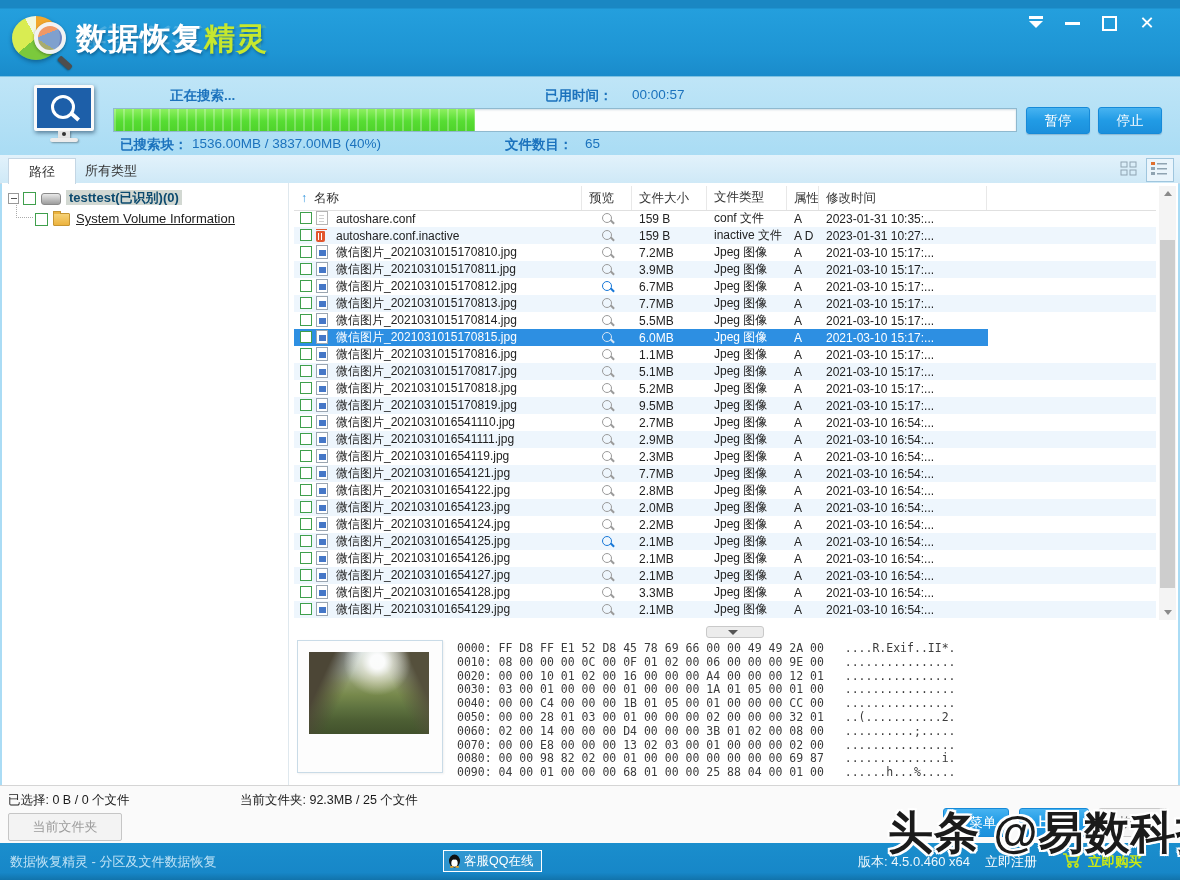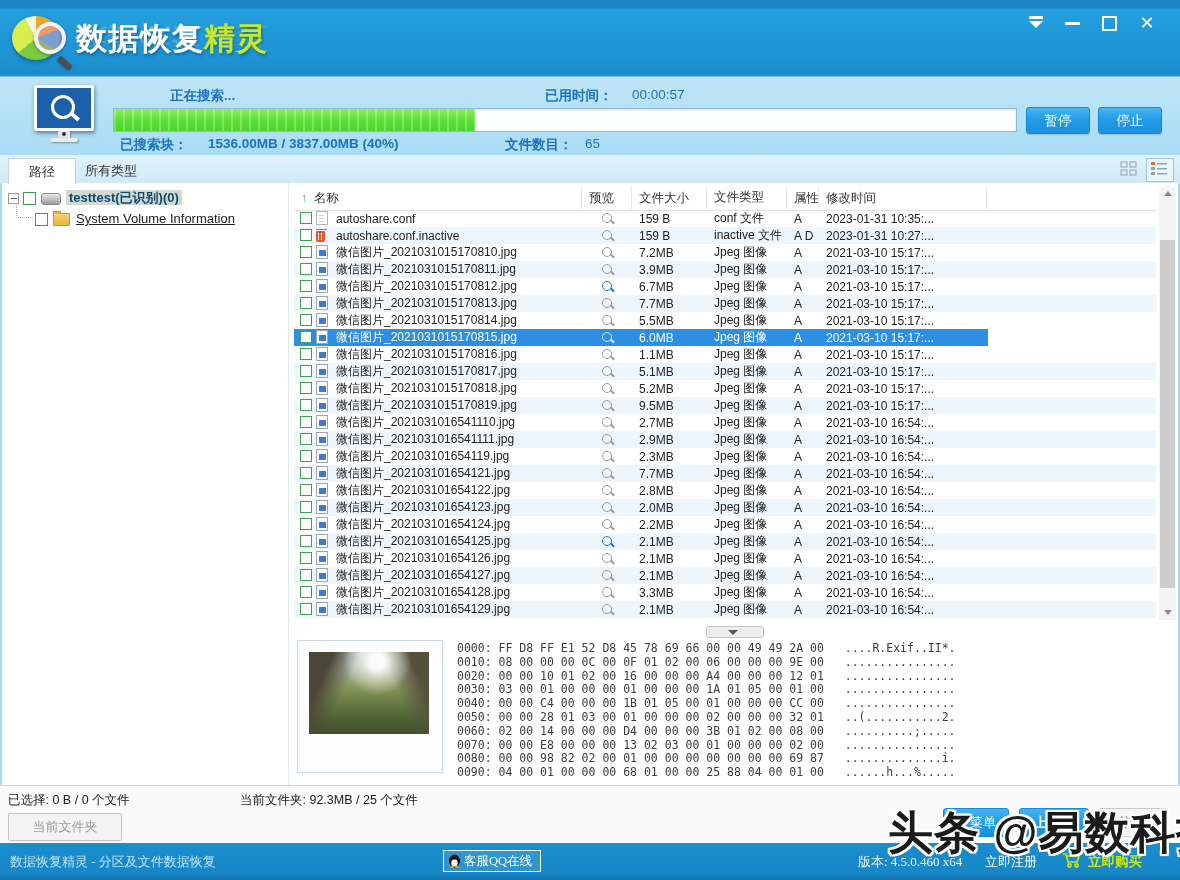--- a/index.html
+++ b/index.html
@@ -47,21 +47,21 @@
   .p-blue{color:#1b72bd;font-size:13.5px;font-weight:bold;white-space:nowrap;}
   .p-status{position:absolute;left:170px;top:10px;}
   .p-elapsed-label{position:absolute;left:545px;top:10px;}
   .p-elapsed-value{position:absolute;left:632px;top:10px;font-weight:normal;}
   .p-bar{position:absolute;left:113px;top:31px;width:902px;height:22px;background:#fdfefe;
     border:1px solid #8fb9cf;box-shadow:inset 0 1px 2px rgba(0,60,100,.18);}
   .p-fill{height:100%;background:
     repeating-linear-gradient(90deg,rgba(255,255,255,.25) 0 2px,transparent 2px 9px),
     linear-gradient(180deg,#8df05f 0%,#57dd33 55%,#4ed32b 100%);}
   .p-searched-label{position:absolute;left:120px;top:59px;}
-  .p-searched-value{position:absolute;left:208px;top:59px;font-weight:bold;}
+  .p-searched-value{position:absolute;left:192px;top:59px;font-weight:normal;}
   .p-files-label{position:absolute;left:505px;top:59px;}
   .p-files-value{position:absolute;left:585px;top:59px;font-weight:normal;}
   .btn-blue{position:absolute;top:30px;height:25px;border-radius:3px;color:#fff;font-size:13.5px;text-align:center;line-height:25px;
     background:linear-gradient(180deg,#47b3f1 0%,#219be5 50%,#1b90dc 100%);border:1px solid #168ad8;cursor:pointer;
     box-shadow:0 1px 1px rgba(0,40,80,.2);}
   .btn-pause{left:1026px;width:62px;}
   .btn-stop{left:1098px;width:62px;}
 
   
   .tabbar{position:absolute;left:0;top:155px;width:1177px;height:28px;
@@ -163,21 +163,21 @@
   .btn-save{position:absolute;left:8px;top:27px;width:112px;height:26px;background:#f3f3f3;border:1px solid #c6c6c6;
     border-radius:2px;color:#9b9b9b;font-size:13px;text-align:center;line-height:26px;cursor:default;}
   .btn-footer{position:absolute;top:22px;height:27px;border-radius:3px;font-size:13.5px;text-align:center;line-height:27px;cursor:pointer;}
   .btn-menu{left:943px;width:64px;}
   .btn-back{left:1019px;width:68px;font-weight:bold;}
   .btn-foot-blue{color:#fff;background:linear-gradient(180deg,#47b3f1 0%,#219be5 50%,#1b90dc 100%);border:1px solid #168ad8;}
   .btn-recover{left:1098px;width:68px;background:#f5f5f5;border:1px solid #c9c9c9;color:#737373;cursor:default;}
 
   
   .footer{position:absolute;left:0;top:843px;width:1180px;height:37px;
-    background:linear-gradient(180deg,#1a8ecd 0%,#1787c8 80%,#1173ab 100%);font-family:Liberation Serif, serif;}
+    background:linear-gradient(180deg,#1a8ecd 0%,#1787c8 80%,#1173ab 100%);}
   .f-left{position:absolute;left:10px;top:10px;font-size:13px;color:#bfe2f5;white-space:nowrap;}
   .f-qq{position:absolute;left:443px;top:7px;height:20px;border:1px solid #fff;background:rgba(255,255,255,.1);
     color:#fff;font-size:12.5px;line-height:20px;padding:0 8px 0 4px;cursor:pointer;white-space:nowrap;}
   .qq-icon{display:inline-block;vertical-align:-3px;margin-right:3px;}
   .f-version{position:absolute;left:858px;top:10px;font-size:13px;color:#eef7fc;white-space:nowrap;}
   .f-register{position:absolute;left:985px;top:10px;font-size:13px;color:#fff;cursor:pointer;white-space:nowrap;}
   .f-cart{position:absolute;left:1062px;top:8px;cursor:pointer;}
   .f-buy{position:absolute;left:1088px;top:10px;font-size:13.5px;font-weight:bold;color:#c9e815;cursor:pointer;white-space:nowrap;}
 
   

